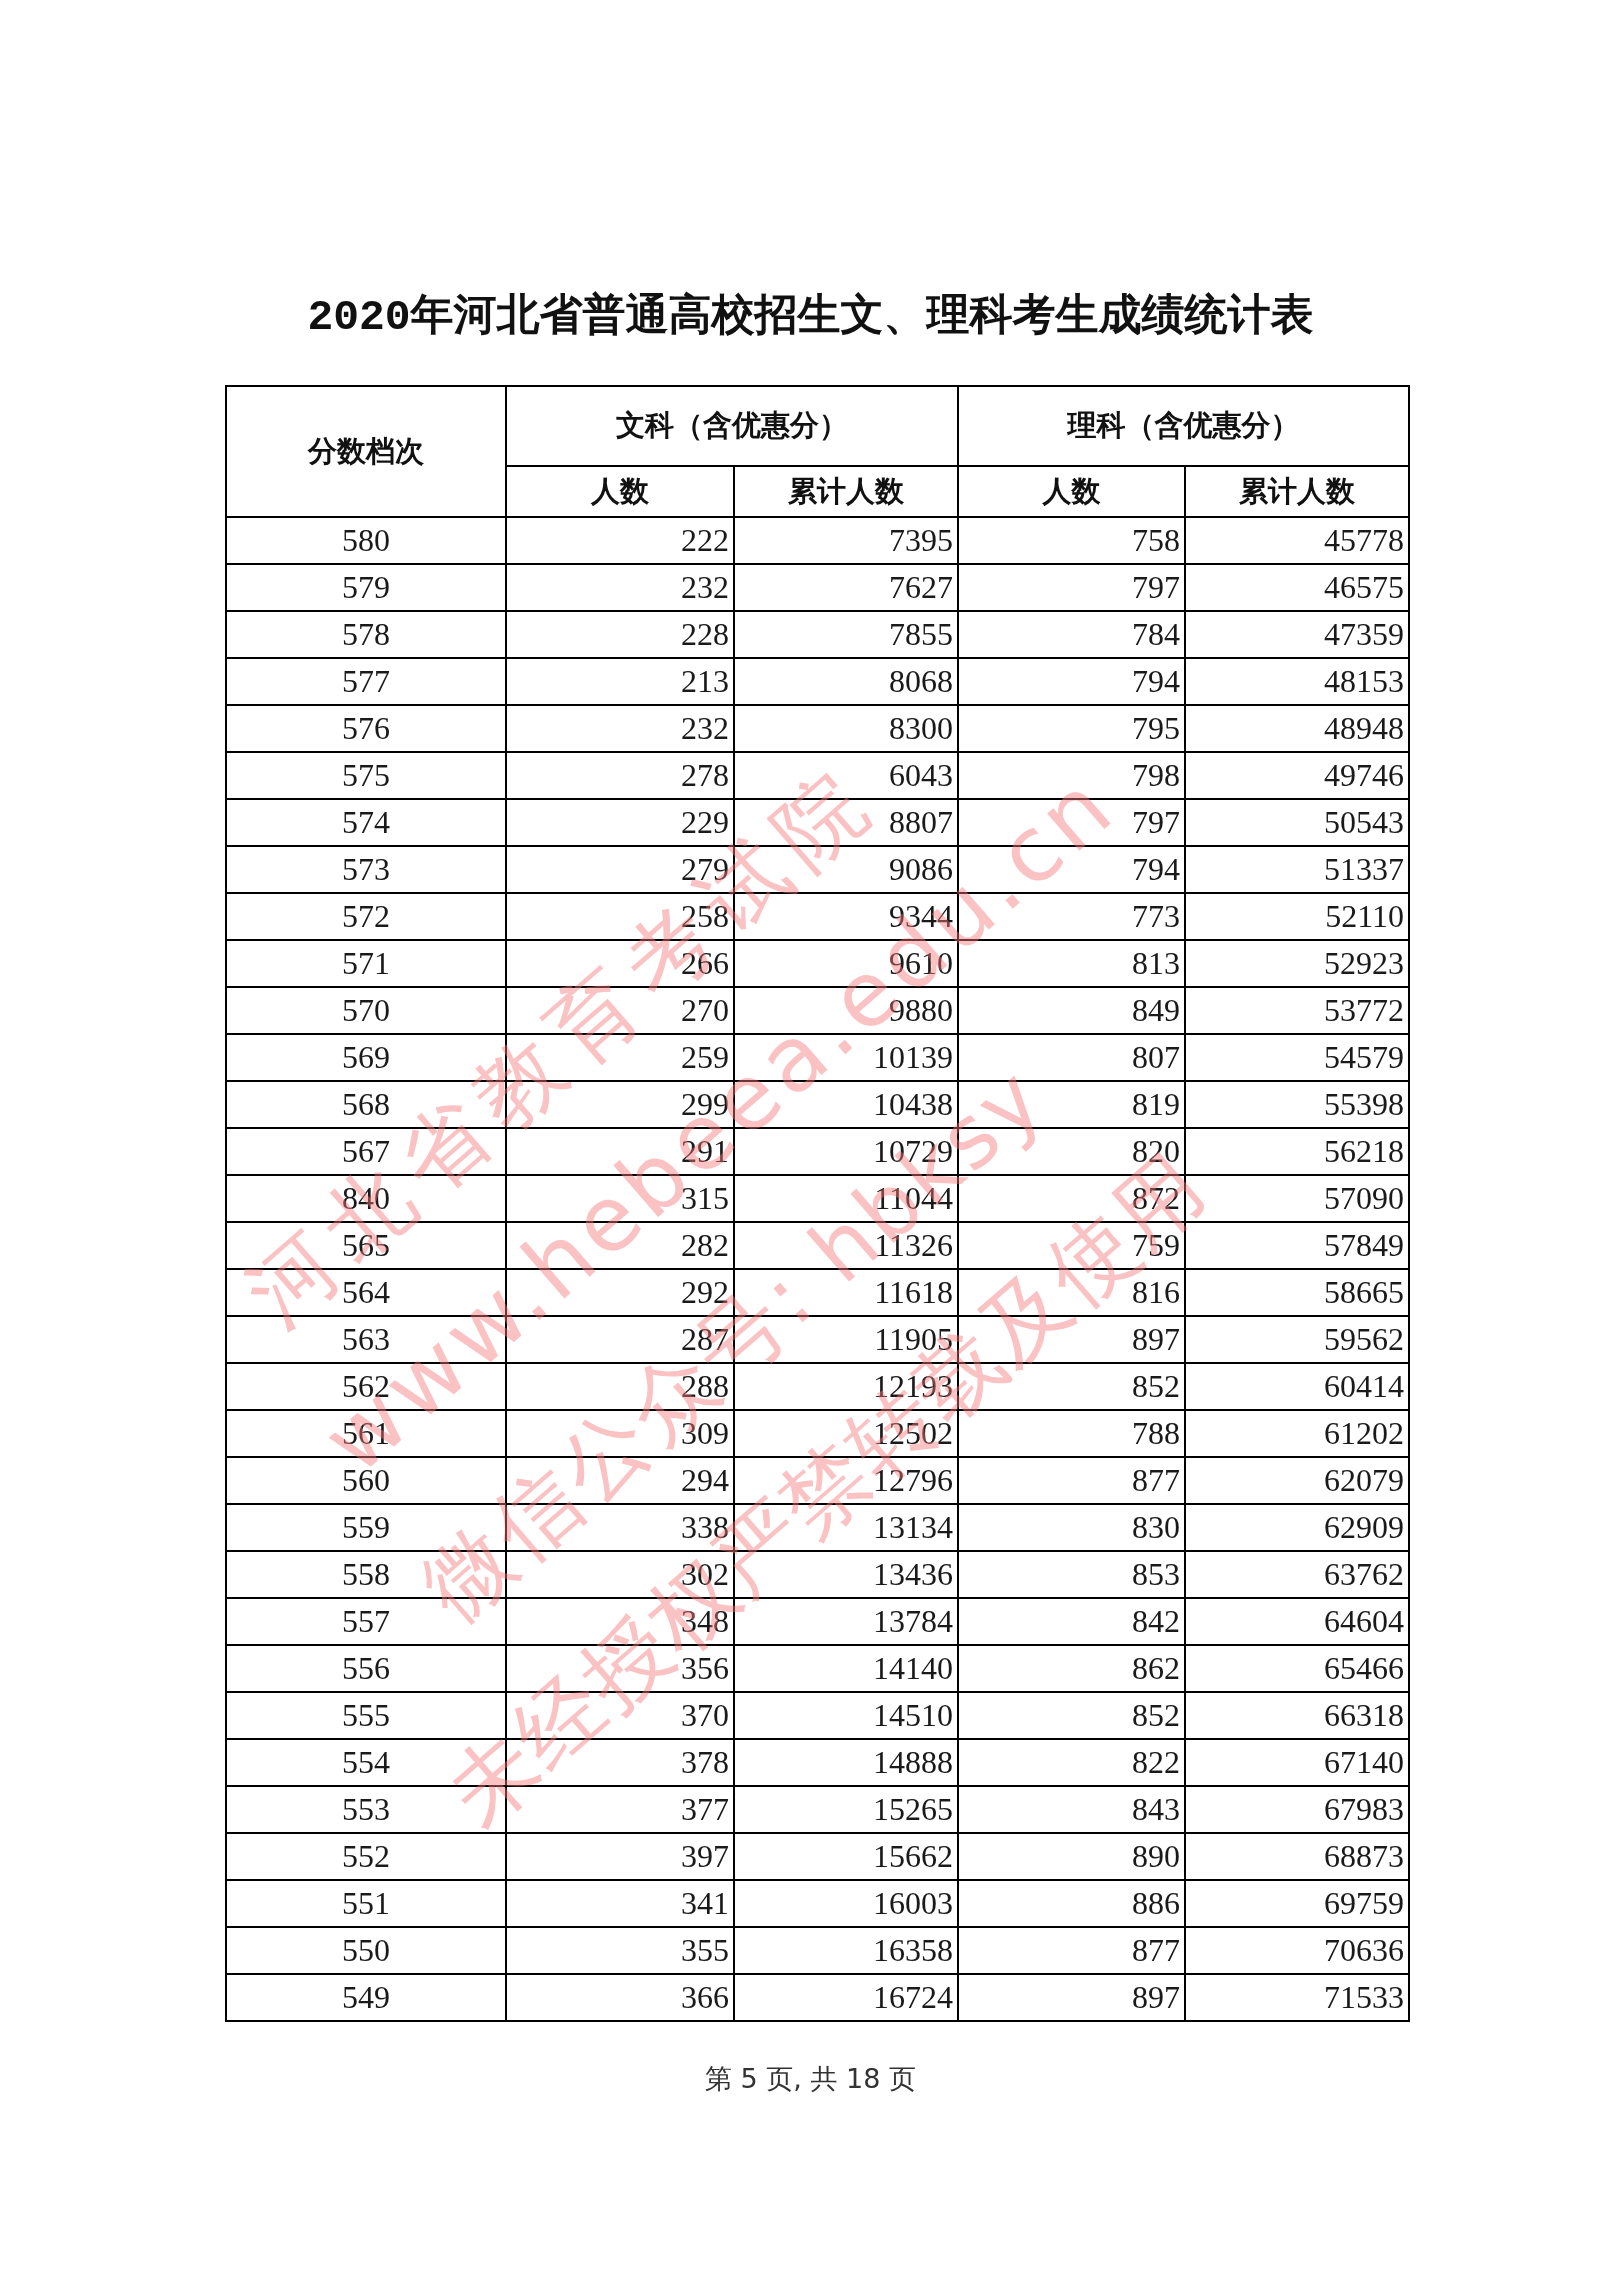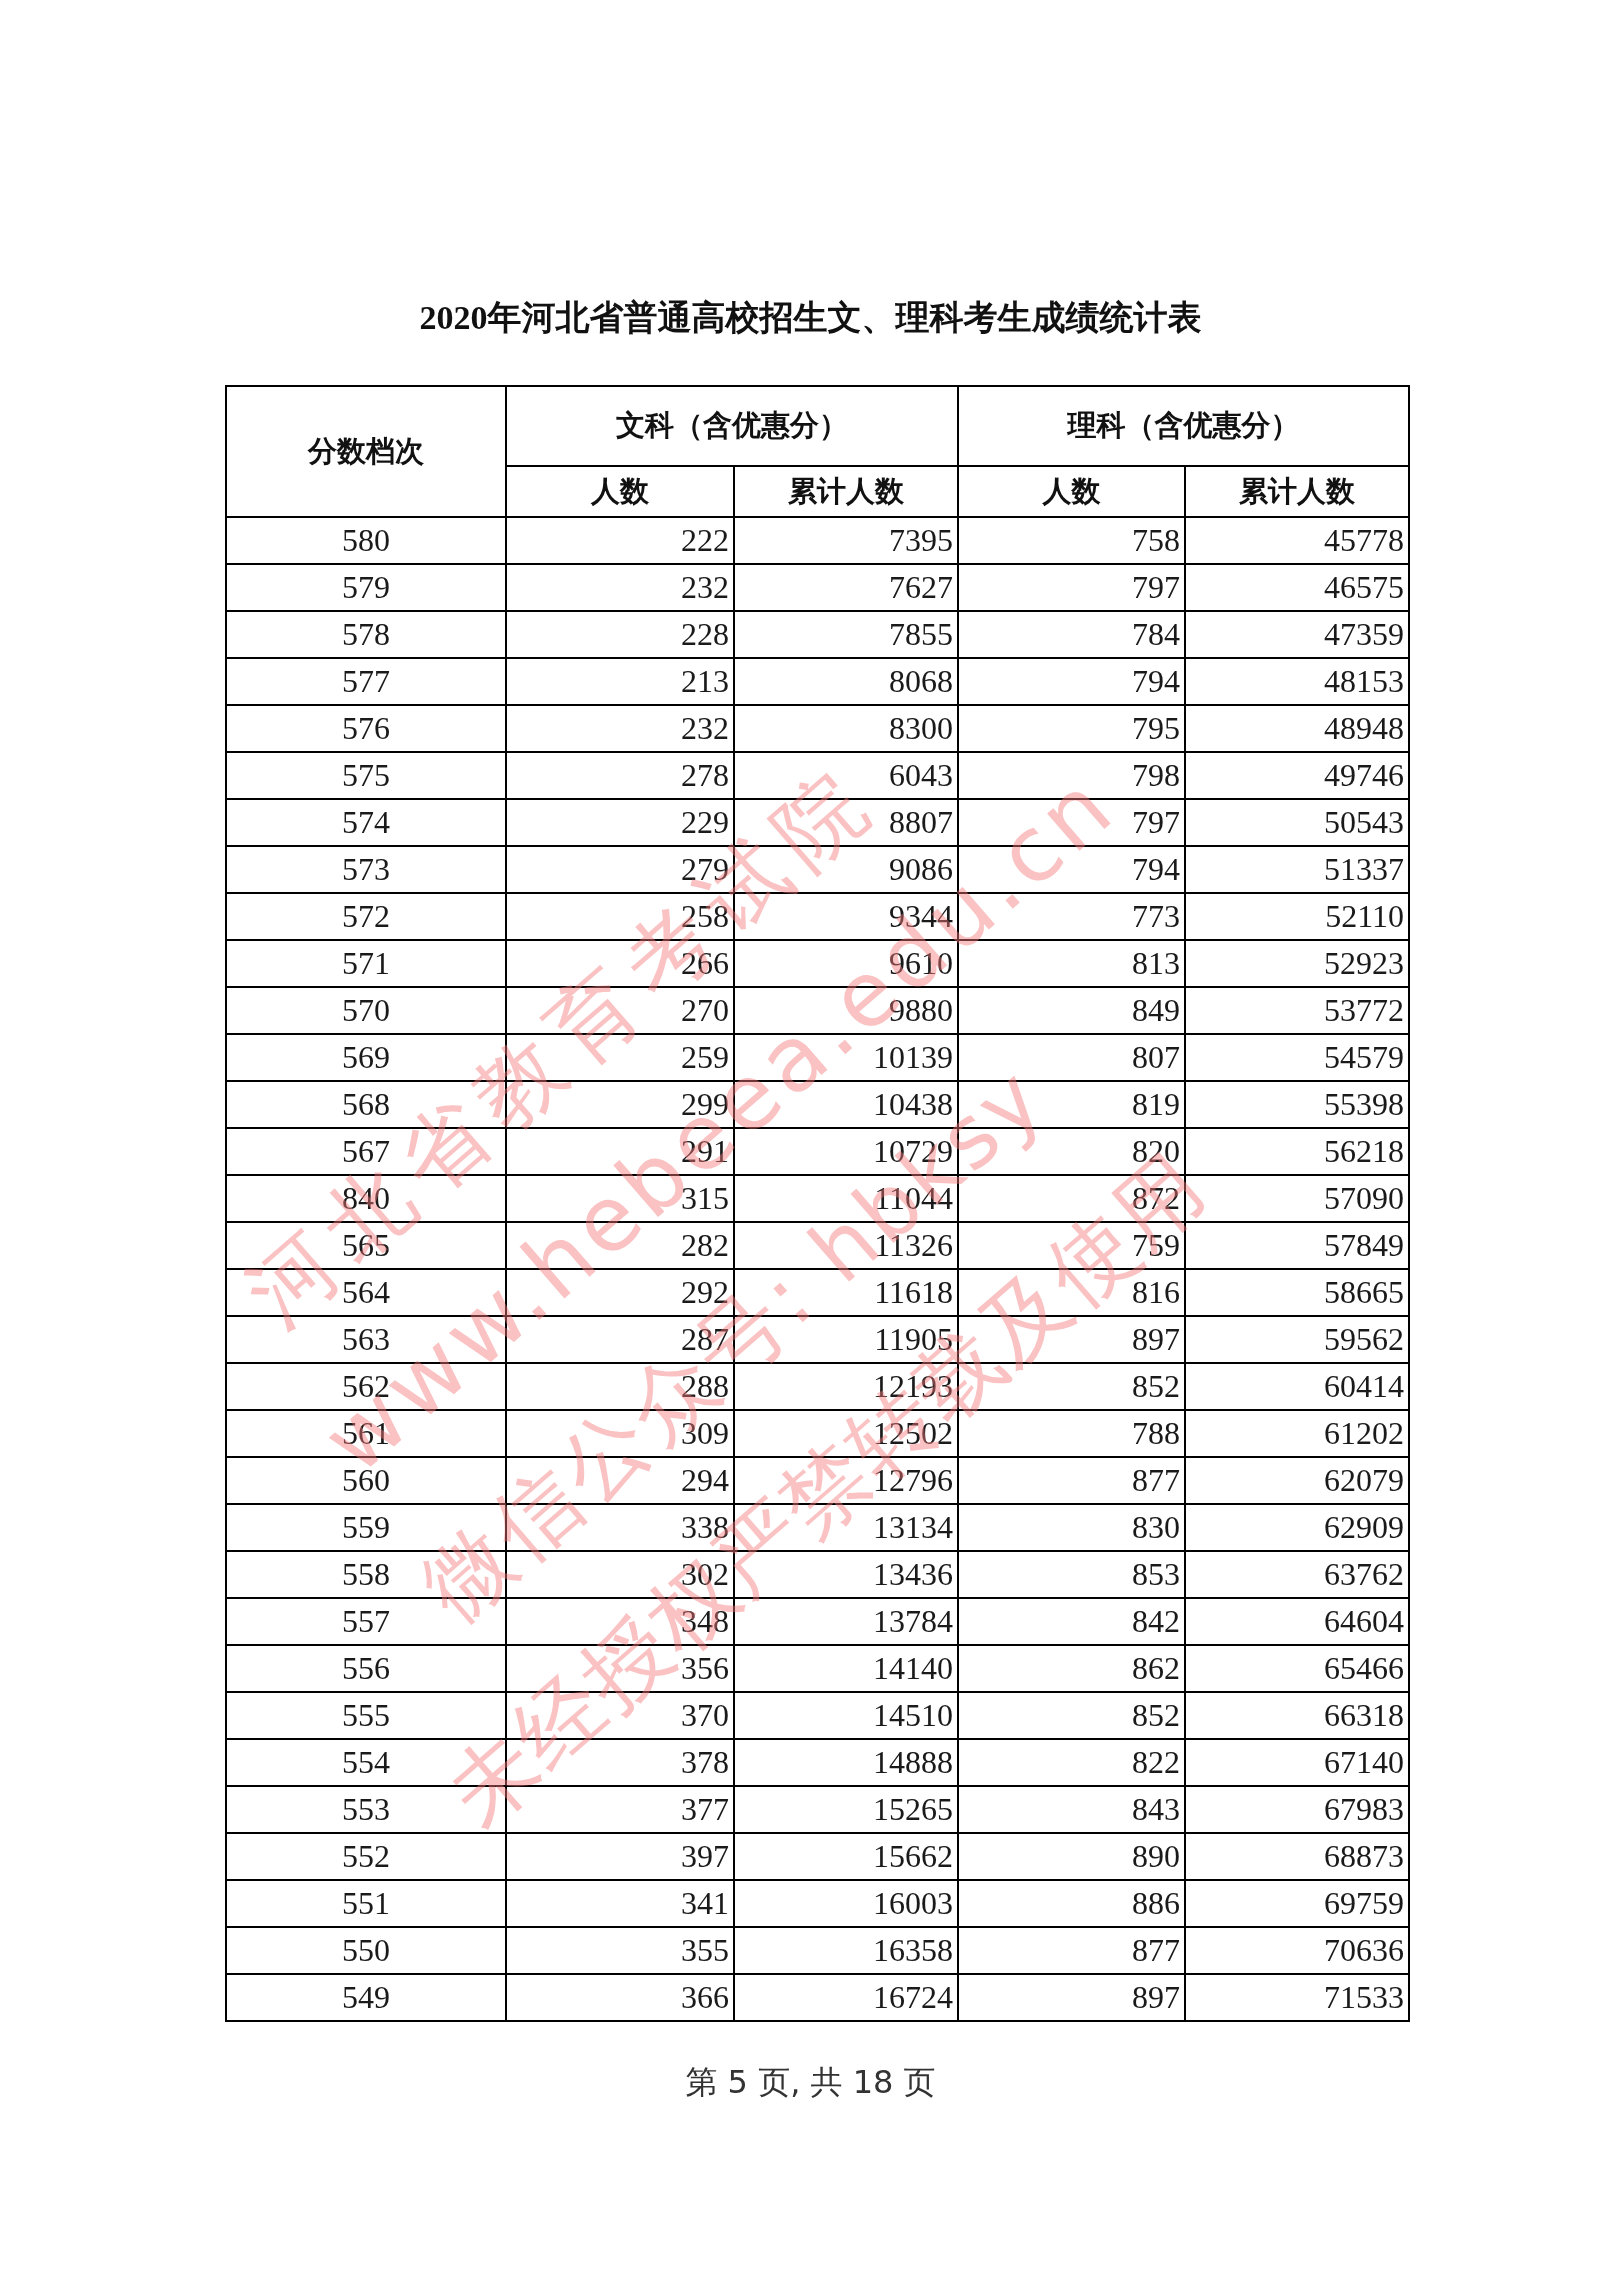--- a/index.html
+++ b/index.html
@@ -14,23 +14,23 @@
       overflow: hidden;
       font-family: "Liberation Serif", "DejaVu Serif", serif;
       color: #111111;
     }
     .page-title {
       position: absolute;
       left: 0;
       top: 290px;
       width: 1621px;
       text-align: center;
-      font-family: Liberation Serif, serif;
+      font-family: Liberation Mono, monospace;
       font-weight: bold;
-      font-size: 34px;
+      font-size: 43px;
       line-height: 55px;
       letter-spacing: 0px;
       color: #111111;
     }
     .table-wrap {
       position: absolute;
       left: 225px;
       top: 385px;
       width: 1185px;
     }
@@ -72,21 +72,21 @@
       text-align: right;
       padding-right: 3.9px;
     }
     .page-footer {
       position: absolute;
       left: 0;
       top: 2061px;
       width: 1621px;
       text-align: center;
       font-family: "DejaVu Sans", "Liberation Sans", sans-serif;
-      font-size: 32px;
+      font-size: 27px;
       color: #333333;
     }
     .watermark-layer {
       position: absolute;
       left: 0;
       top: 0;
       width: 1621px;
       height: 2293px;
       pointer-events: none;
       z-index: 5;

